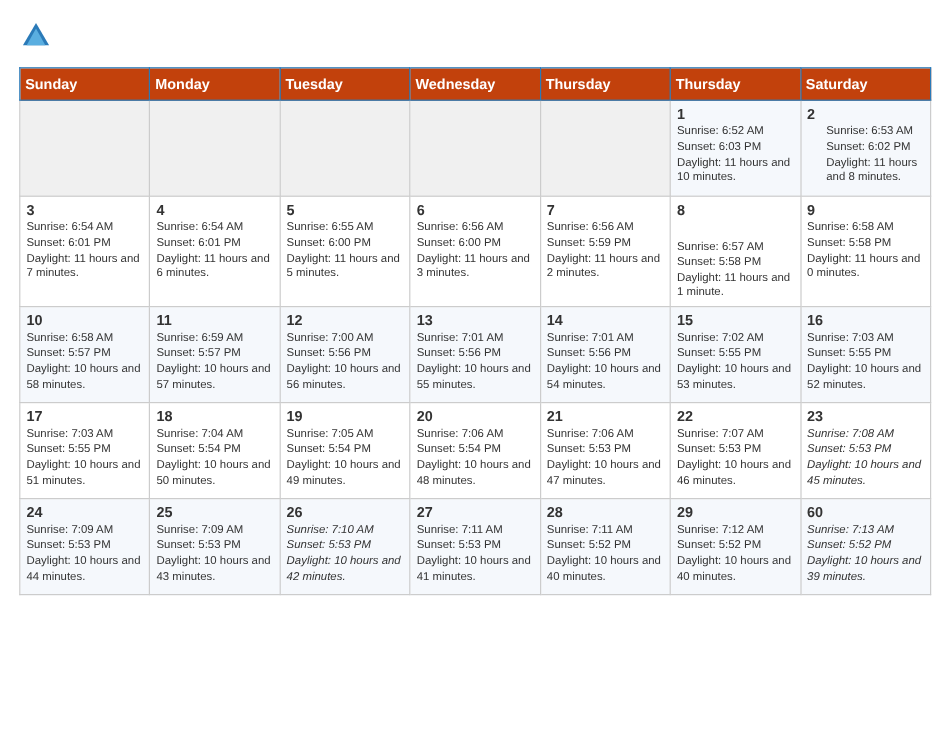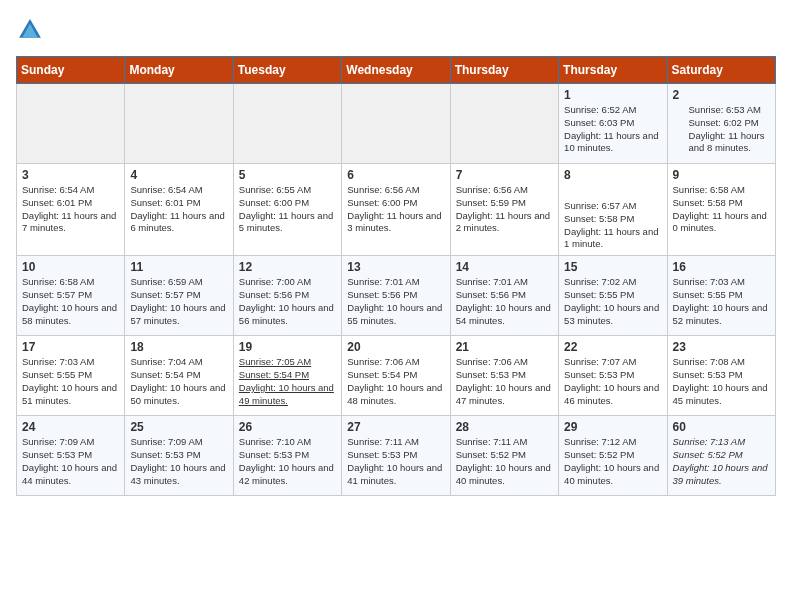--- a/index.html
+++ b/index.html
@@ -236,21 +236,21 @@
 Daylight: 10 hours and 51 minutes.</div>
         </td>
         <td>
           <span class="day-number">18</span>
           <div class="day-info" style="white-space: pre-line;">Sunrise: 7:04 AM
 Sunset: 5:54 PM
 Daylight: 10 hours and 50 minutes.</div>
         </td>
         <td>
           <span class="day-number">19</span>
-          <div class="day-info" style="white-space: pre-line; text-decoration: underline;">Sunrise: 7:05 AM
+          <div class="day-info" style="white-space: pre-line;">Sunrise: 7:05 AM
 Sunset: 5:54 PM
 Daylight: 10 hours and 49 minutes.</div>
         </td>
         <td>
           <span class="day-number">20</span>
           <div class="day-info" style="white-space: pre-line;">Sunrise: 7:06 AM
 Sunset: 5:54 PM
 Daylight: 10 hours and 48 minutes.</div>
         </td>
         <td>
@@ -260,41 +260,41 @@
 Daylight: 10 hours and 47 minutes.</div>
         </td>
         <td>
           <span class="day-number">22</span>
           <div class="day-info" style="white-space: pre-line;">Sunrise: 7:07 AM
 Sunset: 5:53 PM
 Daylight: 10 hours and 46 minutes.</div>
         </td>
         <td>
           <span class="day-number">23</span>
-          <div class="day-info" style="white-space: pre-line;">Sunrise: 7:08 AM
+          <div class="day-info" style="white-space: pre-line; font-style: italic;">Sunrise: 7:08 AM
 Sunset: 5:53 PM
 Daylight: 10 hours and 45 minutes.</div>
         </td>
       </tr>
       <tr>
         <td>
           <span class="day-number">24</span>
           <div class="day-info" style="white-space: pre-line;">Sunrise: 7:09 AM
 Sunset: 5:53 PM
 Daylight: 10 hours and 44 minutes.</div>
         </td>
         <td>
           <span class="day-number">25</span>
           <div class="day-info" style="white-space: pre-line;">Sunrise: 7:09 AM
 Sunset: 5:53 PM
 Daylight: 10 hours and 43 minutes.</div>
         </td>
         <td>
           <span class="day-number">26</span>
-          <div class="day-info" style="white-space: pre-line;">Sunrise: 7:10 AM
+          <div class="day-info" style="white-space: pre-line; font-style: italic;">Sunrise: 7:10 AM
 Sunset: 5:53 PM
 Daylight: 10 hours and 42 minutes.</div>
         </td>
         <td>
           <span class="day-number">27</span>
           <div class="day-info" style="white-space: pre-line;">Sunrise: 7:11 AM
 Sunset: 5:53 PM
 Daylight: 10 hours and 41 minutes.</div>
         </td>
         <td>

